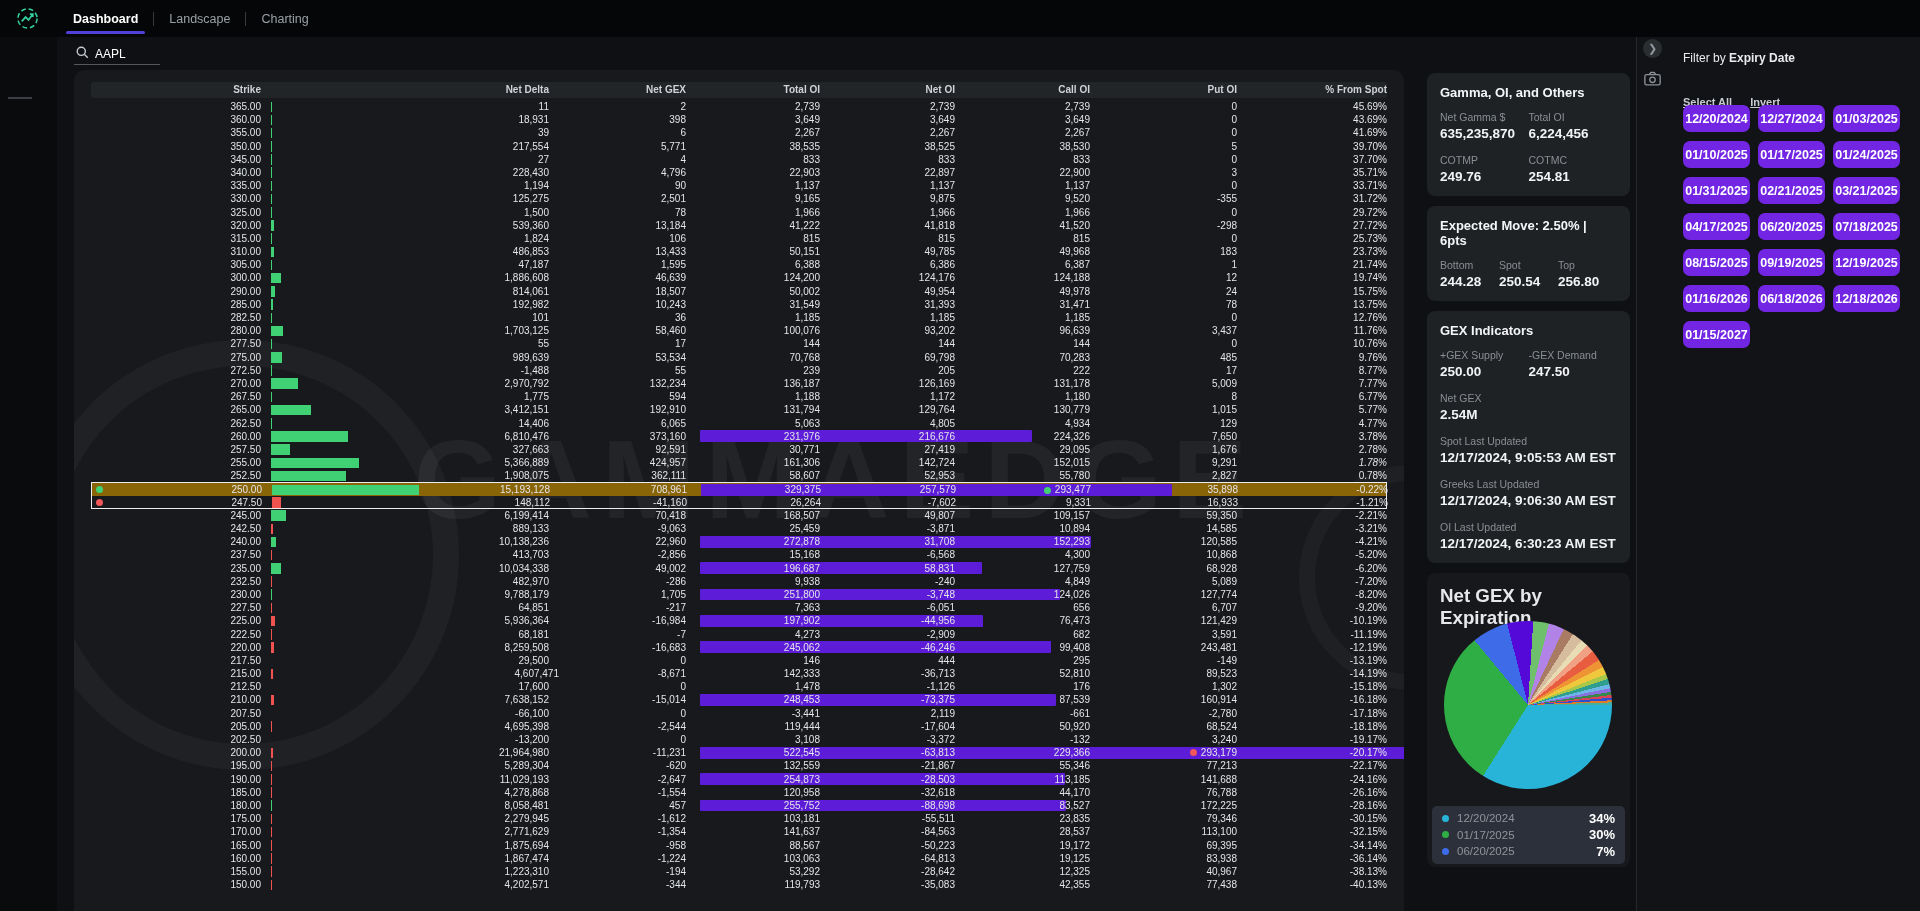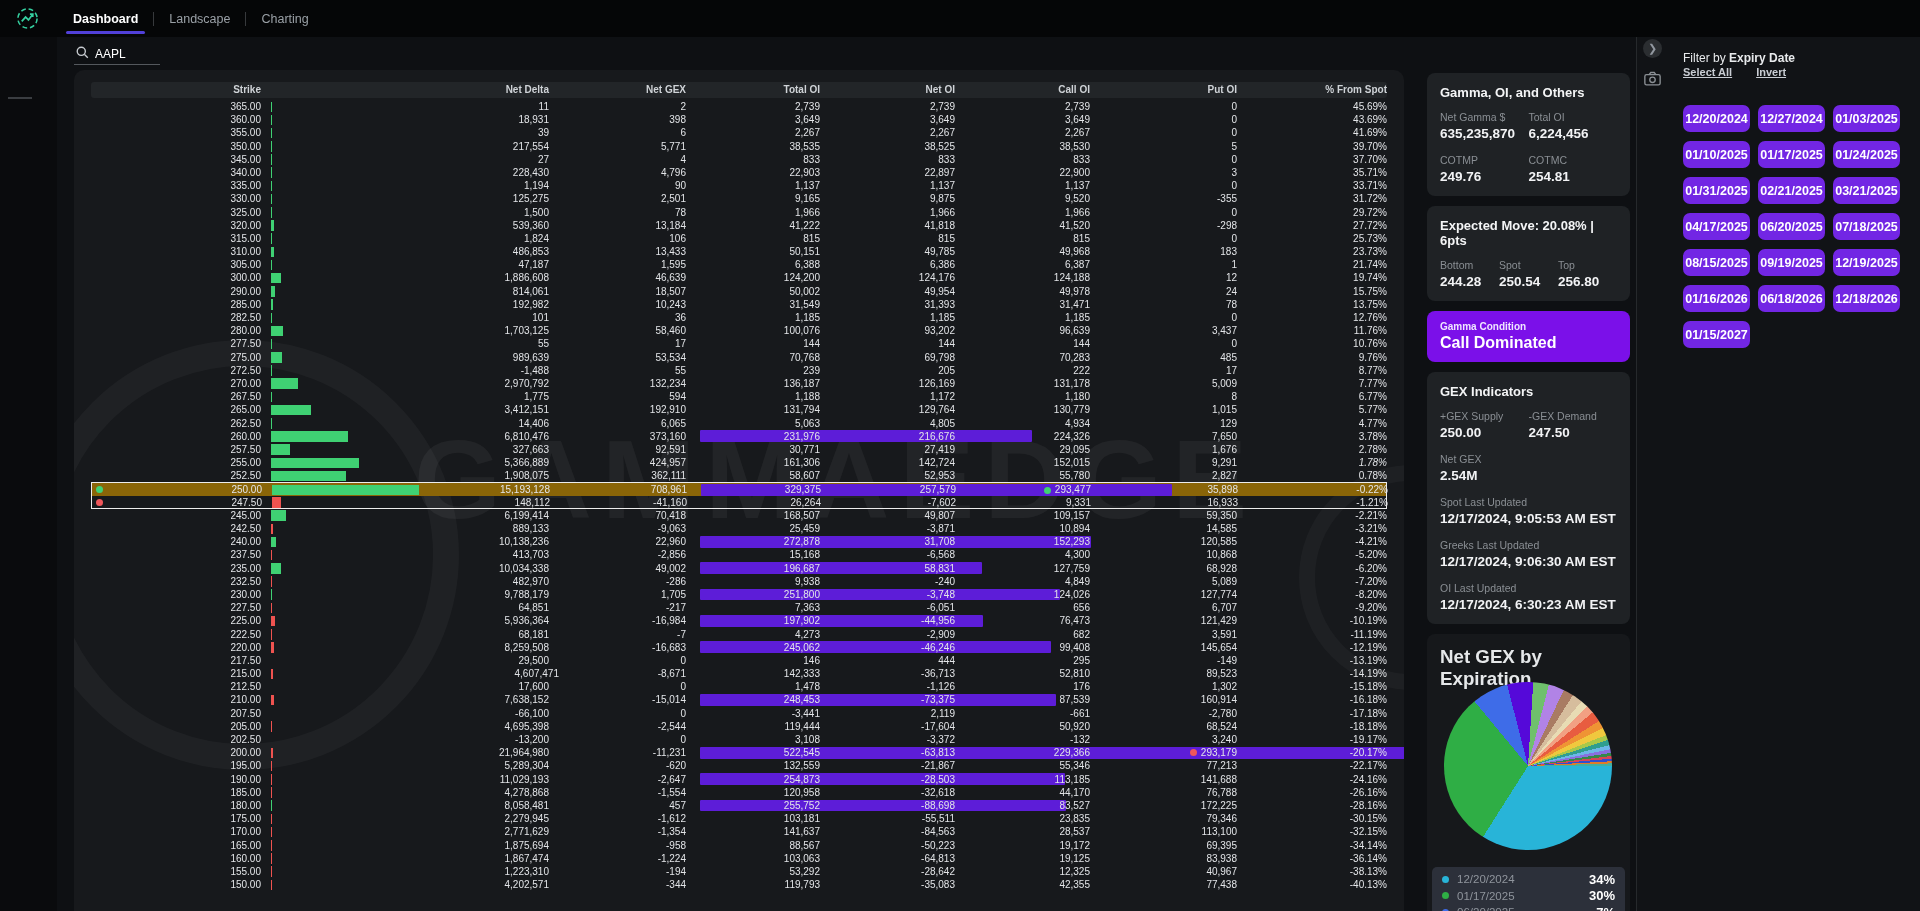--- a/index.html
+++ b/index.html
@@ -87,21 +87,21 @@
   .lrow .lpct { font-size:13px; font-weight:bold; color:#ffffff; }
 
   
   .fpanel { position:absolute; left:1637px; top:37px; width:283px; height:874px; background:#111316; }
   .circbtn { position:absolute; left:6px; top:2px; width:19px; height:19px; border-radius:50%;
              background:#2b2e31; color:#9298a0; font-size:11px; display:flex; align-items:center;
              justify-content:center; cursor:pointer; }
   .cambtn { position:absolute; left:7px; top:34px; cursor:pointer; }
   .ftitle { position:absolute; left:46px; top:14px; font-size:12px; color:#e8eaec; }
   .ftitle b { font-weight:bold; }
-  .flinks { position:absolute; left:46px; top:29px; display:flex; gap:24px; }
+  .flinks { position:absolute; left:46px; top:59px; display:flex; gap:18px; }
   .flink { font-size:11px; font-weight:bold; color:#c9cdd3; text-decoration:underline; cursor:pointer; }
   .dgrid { position:absolute; left:46px; top:68px; display:grid;
            grid-template-columns:repeat(3,67px); gap:9px 8px; }
   .dbtn { height:27px; background:#7226e4; border:none; border-radius:7px; color:#ffffff;
           font-size:12.5px; font-weight:bold; font-family:"Liberation Sans",sans-serif;
           cursor:pointer; padding:0; }
 </style>
 </head>
 <body>
 
@@ -606,21 +606,21 @@
         </div>
         <div class="trow">
           <div class="pbar" style="width: 351px;"></div>
           <div class="gbar n" style="width: 3px;"></div>
           <div class="cell" style="left: 0px; width: 170px;">220.00</div>
           <div class="cell pos" style="left: 170px; width: 288px;">8,259,508</div>
           <div class="cell neg" style="left: 458px; width: 137px;">-16,683</div>
           <div class="cell" style="left: 595px; width: 134px;">245,062</div>
           <div class="cell neg" style="left: 729px; width: 135px;">-46,246</div>
           <div class="cell" style="left: 864px; width: 135px;">99,408</div>
-          <div class="cell" style="left: 999px; width: 147px;">145,654</div>
+          <div class="cell" style="left: 999px; width: 147px;">243,481</div>
           <div class="cell neg" style="left: 1146px; width: 150px;">-12.19%</div>
         </div>
         <div class="trow">
           <div class="cell" style="left: 0px; width: 170px;">217.50</div>
           <div class="cell pos" style="left: 170px; width: 288px;">29,500</div>
           <div class="cell pos" style="left: 458px; width: 137px;">0</div>
           <div class="cell" style="left: 595px; width: 134px;">146</div>
           <div class="cell pos" style="left: 729px; width: 135px;">444</div>
           <div class="cell" style="left: 864px; width: 135px;">295</div>
           <div class="cell" style="left: 999px; width: 147px;">-149</div>
@@ -835,41 +835,37 @@
              <div class="fvalue">249.76</div>
           </div>
         <div>
             <div class="flabel">COTMC</div>
              <div class="fvalue">254.81</div>
           </div>
       </div>
     </div>
 
     <div class="rcard">
-      <h3>Expected Move: 20.08% | 6pts</h3>
+      <h3>Expected Move: 2.50% | 6pts</h3>
       <div class="f3">
         <div>
             <div class="flabel">Bottom</div>
              <div class="fvalue">244.28</div>
           </div>
         <div>
             <div class="flabel">Spot</div>
              <div class="fvalue">250.54</div>
           </div>
         <div>
             <div class="flabel">Top</div>
              <div class="fvalue">256.80</div>
           </div>
       </div>
     </div>
 
-    <div class="condition">
-      <div class="clabel">Gamma Condition</div>
-      <div class="cvalue">Call Dominated</div>
-    </div>
 
     <div class="rcard">
       <h3>GEX Indicators</h3>
       <div class="fgrid">
         <div>
             <div class="flabel">+GEX Supply</div>
              <div class="fvalue">250.00</div>
           </div>
         <div>
             <div class="flabel">-GEX Demand</div>

